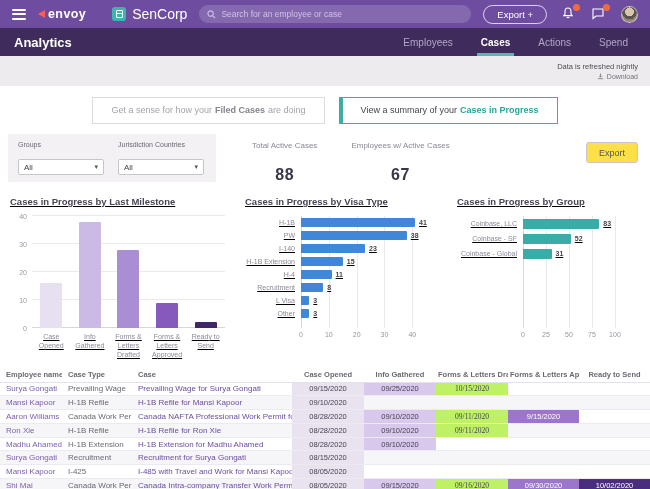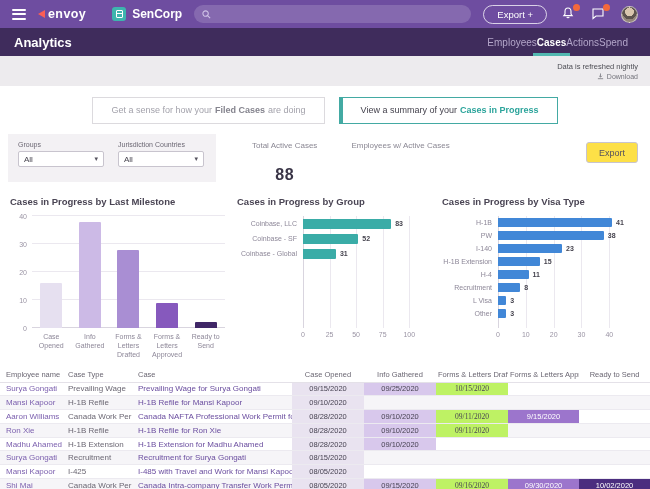--- a/index.html
+++ b/index.html
@@ -13,21 +13,21 @@
   .hamburger span { width:14px; height:2px; background:#fff; border-radius:1px; }
   .brand { display:flex; align-items:center; gap:3px; }
   .brand-mark { width:0; height:0; border-top:4px solid transparent;
     border-bottom:4px solid transparent; border-right:7px solid #fb5e55; }
   .brand-name { color:#fff; font-size:12.5px; font-weight:700; letter-spacing:.4px; }
   .org { display:flex; align-items:center; gap:6px; margin-left:14px; }
   .org-icon { width:14px; height:14px; border-radius:3px; background:#3db5ae;
     display:flex; align-items:center; justify-content:center; }
   .org-icon i { display:block; width:7px; height:8px; border:1px solid #fff;
     border-radius:1px; background:linear-gradient(#3db5ae 40%, #fff 40%, #fff 55%, #3db5ae 55%); }
-  .org-name { color:#fff; font-size:12px; font-weight:700;text-align:center; }
+  .org-name { color:#fff; font-size:14px; font-weight:400;text-align:center; }
   .search-wrap { flex:1; max-width:330px; margin:0 auto; height:18px;
     background:rgba(255,255,255,.16); border-radius:10px; display:flex;
     align-items:center; padding:0 8px; gap:5px; }
   .search-wrap svg { flex:none; }
   .search-wrap input { background:transparent; border:none; outline:none; width:100%;
     font-size:8.5px; color:#fff; font-family:"Liberation Sans", sans-serif; }
   .search-wrap input::placeholder { color:#cfc3e6; }
   .top-actions { display:flex; align-items:center; gap:14px; margin-left:auto; }
   .create-btn { border:1px solid rgba(255,255,255,.75); background:transparent;
     color:#fff; font-size:9.5px; padding:3px 13px; border-radius:11px; cursor:pointer;
@@ -36,21 +36,21 @@
   .badge-dot { position:absolute; top:-2px; right:-3px; width:7px; height:7px;
     border-radius:50%; background:#f4683c; }
   .avatar { width:17px; height:17px; border-radius:50%; cursor:pointer;
     background:radial-gradient(circle at 50% 32%, #d9c6ae 0 34%, #5d544e 35% 58%, #93857b 59%);
     border:1px solid rgba(255,255,255,.5); }
 
   
   .navbar { height:28px; background:#3f2c5c; display:flex; align-items:center;
     padding:0 14px; }
   .page-title { color:#fff; font-size:13px; font-weight:700; }
-  .tabs { margin-left:auto; display:flex; height:100%; align-items:stretch;
+  .tabs { margin-left:auto; display:flex; gap:28px; height:100%; align-items:stretch;
     padding-right:8px; }
   .tab { color:#b3a6c9; font-size:10px; display:flex; align-items:center;
     position:relative; cursor:pointer; }
   .tab.active { color:#fff; font-weight:700; }
   .tab.active::after { content:""; position:absolute; left:-4px; right:-4px;
     bottom:0; height:3px; background:#52b8b0; }
 
   
   .strip { height:30px; background:#edebee; display:flex; flex-direction:column;
     align-items:flex-end; justify-content:center; padding-right:12px; gap:2px; }
@@ -70,33 +70,33 @@
   .toggle.inactive b { color:#85848e; margin:0 3px; }
 
   
   .filters-row { position:relative; height:54px; }
   .filter-panel { position:absolute; left:8px; top:0; width:208px; height:48px;
     background:#f3f1f4; display:flex; gap:14px; padding:7px 10px; }
   .filter-group { display:flex; flex-direction:column; gap:3px; }
   .filter-label { font-size:7px; color:#6b6773; }
   .select { width:86px; height:16px; background:#fff; border:1px solid #c8c4ce;
     border-radius:2px; font-size:8px; color:#45434e; display:flex;
-    align-items:center; justify-content:space-between; padding:0 5px; cursor:pointer; }
+    align-items:center; justify-content:space-between; padding:0 5px; cursor:pointer;margin-top:8px; }
   .select .caret { font-size:7px; color:#55525e; }
   .stats { position:absolute; left:252px; top:7px; display:flex; gap:34px; }
   .stat { text-align:center; }
   .stat-label { font-size:8px; color:#8a8793; }
   .stat-value { font-size:16px; font-weight:600; color:#3a3547; margin-top:16px;
     letter-spacing:.5px; }
   .export-btn { position:absolute; right:12px; top:8px; width:52px; height:21px;
     background:#fde047; border:1px solid #c8c4ce; border-radius:3px; font-size:9px;
     color:#55525e; cursor:pointer; font-family:"Liberation Sans", sans-serif;margin-left:43px; }
 
   
-  .charts-row { display:flex; padding:4px 8px 0; gap:2px; height:174px; }
+  .charts-row { display:flex; padding:4px 8px 0; gap:10px; height:174px;text-decoration:underline; }
   .chart { overflow:hidden; }
   .chart1 { width:225px; } .chart2 { width:202px; } .chart3 { flex:1; }
   .chart-title { font-size:9.5px; font-weight:700; color:#4a4554; margin:4px 0 9px 2px; }
   .vplot { position:relative; height:112px; margin-left:24px; margin-right:8px; }
   .gridline-h { position:absolute; left:0; right:0; height:1px; background:#ebe8ef; }
   .gridline-h.zero { background:#d9d5df; }
   .ylab { position:absolute; left:-24px; width:19px; font-size:7px; color:#9a94a4;
     text-align:right; }
   .vbars { position:absolute; left:0; right:0; top:0; bottom:0; display:flex;
     align-items:flex-end; justify-content:space-around; }
@@ -111,21 +111,21 @@
   .gridline-v { position:absolute; top:0; bottom:0; width:1px; background:#ebe8ef; }
   .gridline-v.zero { background:#d9d5df; }
   .hbar-row { display:flex; align-items:center; position:relative; z-index:1; }
   .hbar { border-radius:0 1px 1px 0; }
   .hval { font-size:7px; font-weight:700; color:#45434e; margin-left:4px; }
   .hx-axis { position:relative; height:10px; margin-top:3px; margin-right:16px; }
   .xtick { position:absolute; transform:translateX(-50%); font-size:7px; color:#9a94a4; }
 
   
   table { width:650px; border-collapse:collapse; table-layout:fixed; margin-top:6px; }
-  th { font-size:7.5px; color:#6b6773; font-weight:400; height:14px;
+  th { font-size:7.5px; color:#6b6773; font-weight:700; height:14px;
     text-align:left; padding:0 4px 0 6px; border-bottom:1px solid #e4e1e8;
     white-space:nowrap; overflow:hidden; }
   th.ms-h { text-align:center; padding:0 2px; }
   td { height:13.8px; border-bottom:1px solid #eceaf0; font-size:8px; padding:0 4px 0 6px;
     white-space:nowrap; overflow:hidden; }
   tr.alt { background:#f6f5f8; }
   td.name { color:#7b5fae; }
   td.type { color:#6b6773; }
   td.case { color:#6a4d9f; font-weight:500; cursor:pointer; }
   td.ms { text-align:center; font-size:7.5px; color:#474352; padding:0 2px; }
@@ -152,20 +152,21 @@
     <span class="org-icon">
         <i></i>
       </span>
     <span class="org-name">SenCorp</span>
   </div>
   <div class="search-wrap">
     <svg width="9" height="9" viewBox="0 0 10 10">
       <circle cx="4" cy="4" r="3" fill="none" stroke="#cfc3e6" stroke-width="1.2"></circle>
       <line x1="6.2" y1="6.2" x2="9" y2="9" stroke="#cfc3e6" stroke-width="1.2"></line>
     </svg>
+    <input type="text" placeholder="Search for an employee or case" style="">
   </div>
   <div class="top-actions">
     <button class="create-btn">Export +</button>
     <div class="icon-btn">
       <svg width="14" height="14" viewBox="0 0 14 14">
         <path d="M7 2 C4.8 2 4 3.6 4 5.4 L4 8 L2.8 9.6 L11.2 9.6 L10 8 L10 5.4 C10 3.6 9.2 2 7 2 Z" fill="none" stroke="#fff" stroke-width="1.1"></path>
         <path d="M5.8 11 a1.3 1.3 0 0 0 2.4 0" fill="none" stroke="#fff" stroke-width="1.1"></path>
       </svg>
       <span class="badge-dot"></span>
     </div>
@@ -228,20 +229,21 @@
       </div>
     </div>
   </div>
   <div class="stats">
     <div class="stat">
       <div class="stat-label">Total Active Cases</div>
       <div class="stat-value">88</div>
     </div>
     <div class="stat">
       <div class="stat-label">Employees w/ Active Cases</div>
+      <div class="stat-value">67</div>
     </div>
   </div>
   <button class="export-btn">Export</button>
 </div>
 
 <div class="charts-row">
   <div class="chart chart1">
     <div class="chart-title">Cases in Progress by Last Milestone</div>
     <div class="vplot">
         <div class="gridline-h zero" style="bottom: 0%;"></div>
@@ -263,56 +265,20 @@
         </div>
       </div>
     <div class="vxlabels">
         <div class="vxlab">Case Opened</div>
         <div class="vxlab">Info Gathered</div>
         <div class="vxlab">Forms &amp; Letters Drafted</div>
         <div class="vxlab">Forms &amp; Letters Approved</div>
         <div class="vxlab">Ready to Send</div>
       </div>
   </div>
-  <div class="chart chart3">
-    <div class="chart-title">Cases in Progress by Group</div>
-    <div class="hchart-body">
-        <div class="hlabels" style="width: 68px;">
-          <div class="hlab" style="line-height: 15px; height: 15px;">Coinbase, LLC</div>
-          <div class="hlab" style="line-height: 15px; height: 15px;">Coinbase - SF</div>
-          <div class="hlab" style="line-height: 15px; height: 15px;">Coinbase - Global</div>
-        </div>
-        <div class="hplot">
-          <div class="gridline-v zero" style="left: 0%;"></div>
-          <div class="gridline-v" style="left: 22.3214%;"></div>
-          <div class="gridline-v" style="left: 44.6429%;"></div>
-          <div class="gridline-v" style="left: 66.9643%;"></div>
-          <div class="gridline-v" style="left: 89.2857%;"></div>
-          <div class="hbar-row" style="height: 15px;">
-            <div class="hbar" style="width: 74.1071%; height: 10px; background: rgb(58, 172, 167);"></div>
-            <span class="hval">83</span>
-          </div>
-          <div class="hbar-row" style="height: 15px;">
-            <div class="hbar" style="width: 46.4286%; height: 10px; background: rgb(58, 172, 167);"></div>
-            <span class="hval">52</span>
-          </div>
-          <div class="hbar-row" style="height: 15px;">
-            <div class="hbar" style="width: 27.6786%; height: 10px; background: rgb(58, 172, 167);"></div>
-            <span class="hval">31</span>
-          </div>
-        </div>
-      </div>
-    <div class="hx-axis" style="margin-left: 68px;">
-        <span class="xtick" style="left: 0%;">0</span>
-        <span class="xtick" style="left: 22.3214%;">25</span>
-        <span class="xtick" style="left: 44.6429%;">50</span>
-        <span class="xtick" style="left: 66.9643%;">75</span>
-        <span class="xtick" style="left: 89.2857%;">100</span>
-      </div>
-  </div>
   <div class="chart chart2">
     <div class="chart-title">Cases in Progress by Visa Type</div>
     <div class="hchart-body">
         <div class="hlabels" style="width: 58px;">
           <div class="hlab" style="line-height: 13px; height: 13px;">H-1B</div>
           <div class="hlab" style="line-height: 13px; height: 13px;">PW</div>
           <div class="hlab" style="line-height: 13px; height: 13px;">I-140</div>
           <div class="hlab" style="line-height: 13px; height: 13px;">H-1B Extension</div>
           <div class="hlab" style="line-height: 13px; height: 13px;">H-4</div>
           <div class="hlab" style="line-height: 13px; height: 13px;">Recruitment</div>
@@ -358,20 +324,56 @@
             <span class="hval">3</span>
           </div>
         </div>
       </div>
     <div class="hx-axis" style="margin-left: 58px;">
         <span class="xtick" style="left: 0%;">0</span>
         <span class="xtick" style="left: 21.7391%;">10</span>
         <span class="xtick" style="left: 43.4783%;">20</span>
         <span class="xtick" style="left: 65.2174%;">30</span>
         <span class="xtick" style="left: 86.9565%;">40</span>
+      </div>
+  </div>
+  <div class="chart chart3">
+    <div class="chart-title">Cases in Progress by Group</div>
+    <div class="hchart-body">
+        <div class="hlabels" style="width: 68px;">
+          <div class="hlab" style="line-height: 15px; height: 15px;">Coinbase, LLC</div>
+          <div class="hlab" style="line-height: 15px; height: 15px;">Coinbase - SF</div>
+          <div class="hlab" style="line-height: 15px; height: 15px;">Coinbase - Global</div>
+        </div>
+        <div class="hplot">
+          <div class="gridline-v zero" style="left: 0%;"></div>
+          <div class="gridline-v" style="left: 22.3214%;"></div>
+          <div class="gridline-v" style="left: 44.6429%;"></div>
+          <div class="gridline-v" style="left: 66.9643%;"></div>
+          <div class="gridline-v" style="left: 89.2857%;"></div>
+          <div class="hbar-row" style="height: 15px;">
+            <div class="hbar" style="width: 74.1071%; height: 10px; background: rgb(58, 172, 167);"></div>
+            <span class="hval">83</span>
+          </div>
+          <div class="hbar-row" style="height: 15px;">
+            <div class="hbar" style="width: 46.4286%; height: 10px; background: rgb(58, 172, 167);"></div>
+            <span class="hval">52</span>
+          </div>
+          <div class="hbar-row" style="height: 15px;">
+            <div class="hbar" style="width: 27.6786%; height: 10px; background: rgb(58, 172, 167);"></div>
+            <span class="hval">31</span>
+          </div>
+        </div>
+      </div>
+    <div class="hx-axis" style="margin-left: 68px;">
+        <span class="xtick" style="left: 0%;">0</span>
+        <span class="xtick" style="left: 22.3214%;">25</span>
+        <span class="xtick" style="left: 44.6429%;">50</span>
+        <span class="xtick" style="left: 66.9643%;">75</span>
+        <span class="xtick" style="left: 89.2857%;">100</span>
       </div>
   </div>
 </div>
 
 <table>
   <colgroup>
     <col style="width:62px">
       <col style="width:70px">
       <col style="width:160px">
     <col style="width:72px">

